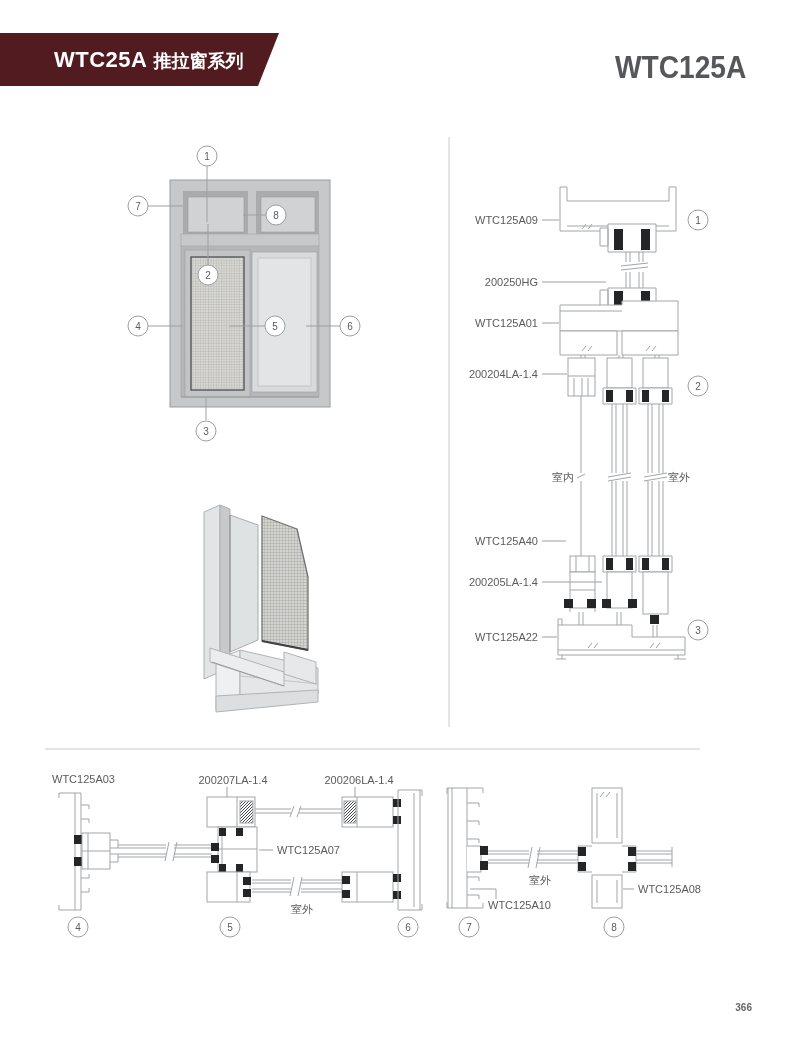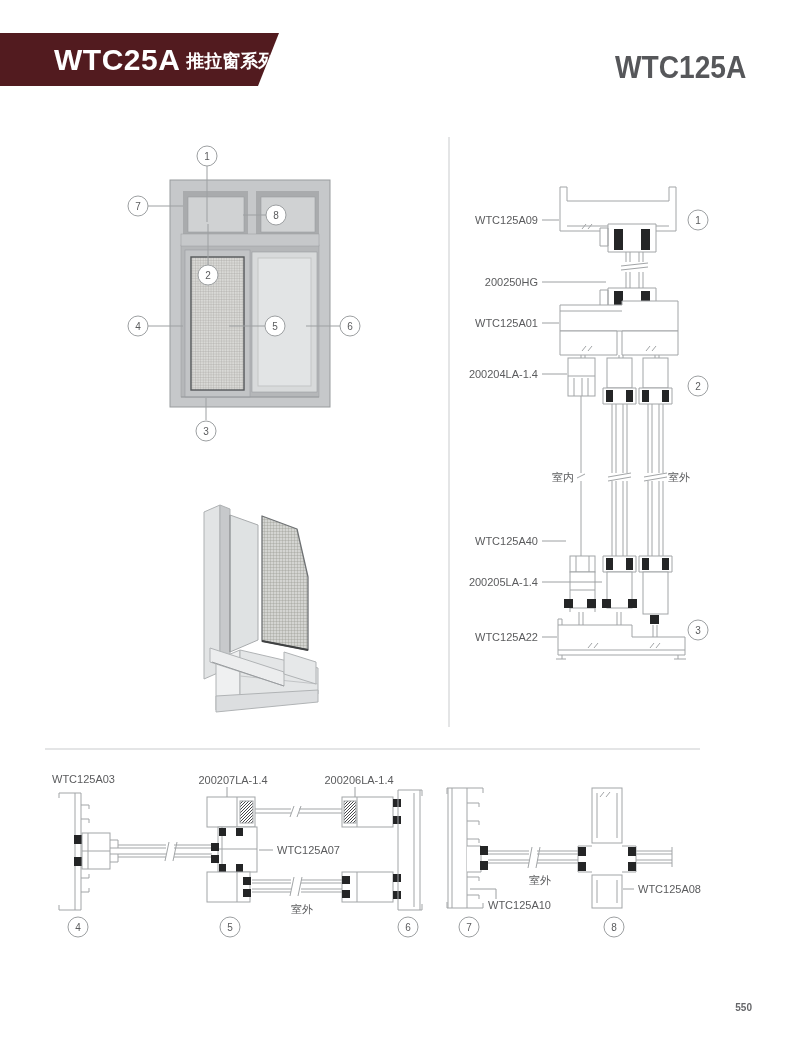--- a/index.html
+++ b/index.html
@@ -1,21 +1,21 @@
 <!DOCTYPE html>
 <html><head>
 <meta charset="utf-8">
 <style>
   html,body{margin:0;padding:0;}
   body{width:800px;height:1043px;position:relative;background:#ffffff;overflow:hidden;
        font-family:"Liberation Sans","DejaVu Sans",sans-serif;}
   .banner{position:absolute;left:0;top:33px;width:279px;height:53px;background:#521b1f;
           clip-path:polygon(0 0,279px 0,258px 53px,0 53px);
           display:flex;align-items:center;padding-left:54px;box-sizing:border-box;color:#ffffff;}
-  .banner .code{font-size:30px;font-weight:bold;letter-spacing:0.5px;}
+  .banner .code{font-size:22px;font-weight:bold;letter-spacing:0.5px;}
   .banner .series{font-size:18px;font-weight:bold;margin-left:6px;margin-top:3px;}
   .model-title{position:absolute;top:49px;right:54px;font-size:32px;font-weight:bold;color:#56575a;
                transform:scaleX(.88);transform-origin:100% 50%;white-space:nowrap;}
   .page-num{position:absolute;top:1002px;right:48px;font-size:10px;font-weight:bold;color:#66676a;}
   svg text{font-family:"Liberation Sans","DejaVu Sans",sans-serif;}
   .lbl{font-size:11px;fill:#5a5b5d;}
   .cnum{font-size:10px;fill:#5a5b5d;text-anchor:middle;}
   .ln{fill:none;stroke:#a2a5a7;stroke-width:1;}
   .lnf{fill:#ffffff;stroke:#a2a5a7;stroke-width:1;}
   .ldr{fill:none;stroke:#9da0a2;stroke-width:1;}
@@ -24,21 +24,21 @@
   .div-line{stroke:#c9cbcd;stroke-width:1;}
 </style>
 </head>
 <body>
 
 <div class="banner">
   <span class="code">WTC25A</span>
   <span class="series">推拉窗系列</span>
 </div>
 <div class="model-title">WTC125A</div>
-<div class="page-num">550</div>
+<div class="page-num">366</div>
 
 <svg width="800" height="1043" viewBox="0 0 800 1043" style="position:absolute;left:0;top:0;">
   <defs>
     <pattern id="meshPat" width="2.6" height="2.6" patternUnits="userSpaceOnUse">
       <rect width="2.6" height="2.6" fill="#d9d9d6"></rect>
       <path d="M0,0 H2.6 M0,0 V2.6" stroke="#a19f9b" stroke-width="0.6"></path>
     </pattern>
     <pattern id="meshPat3d" width="3" height="3" patternUnits="userSpaceOnUse">
       <rect width="3" height="3" fill="#d4d5d2"></rect>
       <path d="M0,0 H3 M0,0 V3" stroke="#97968f" stroke-width="0.7"></path>

